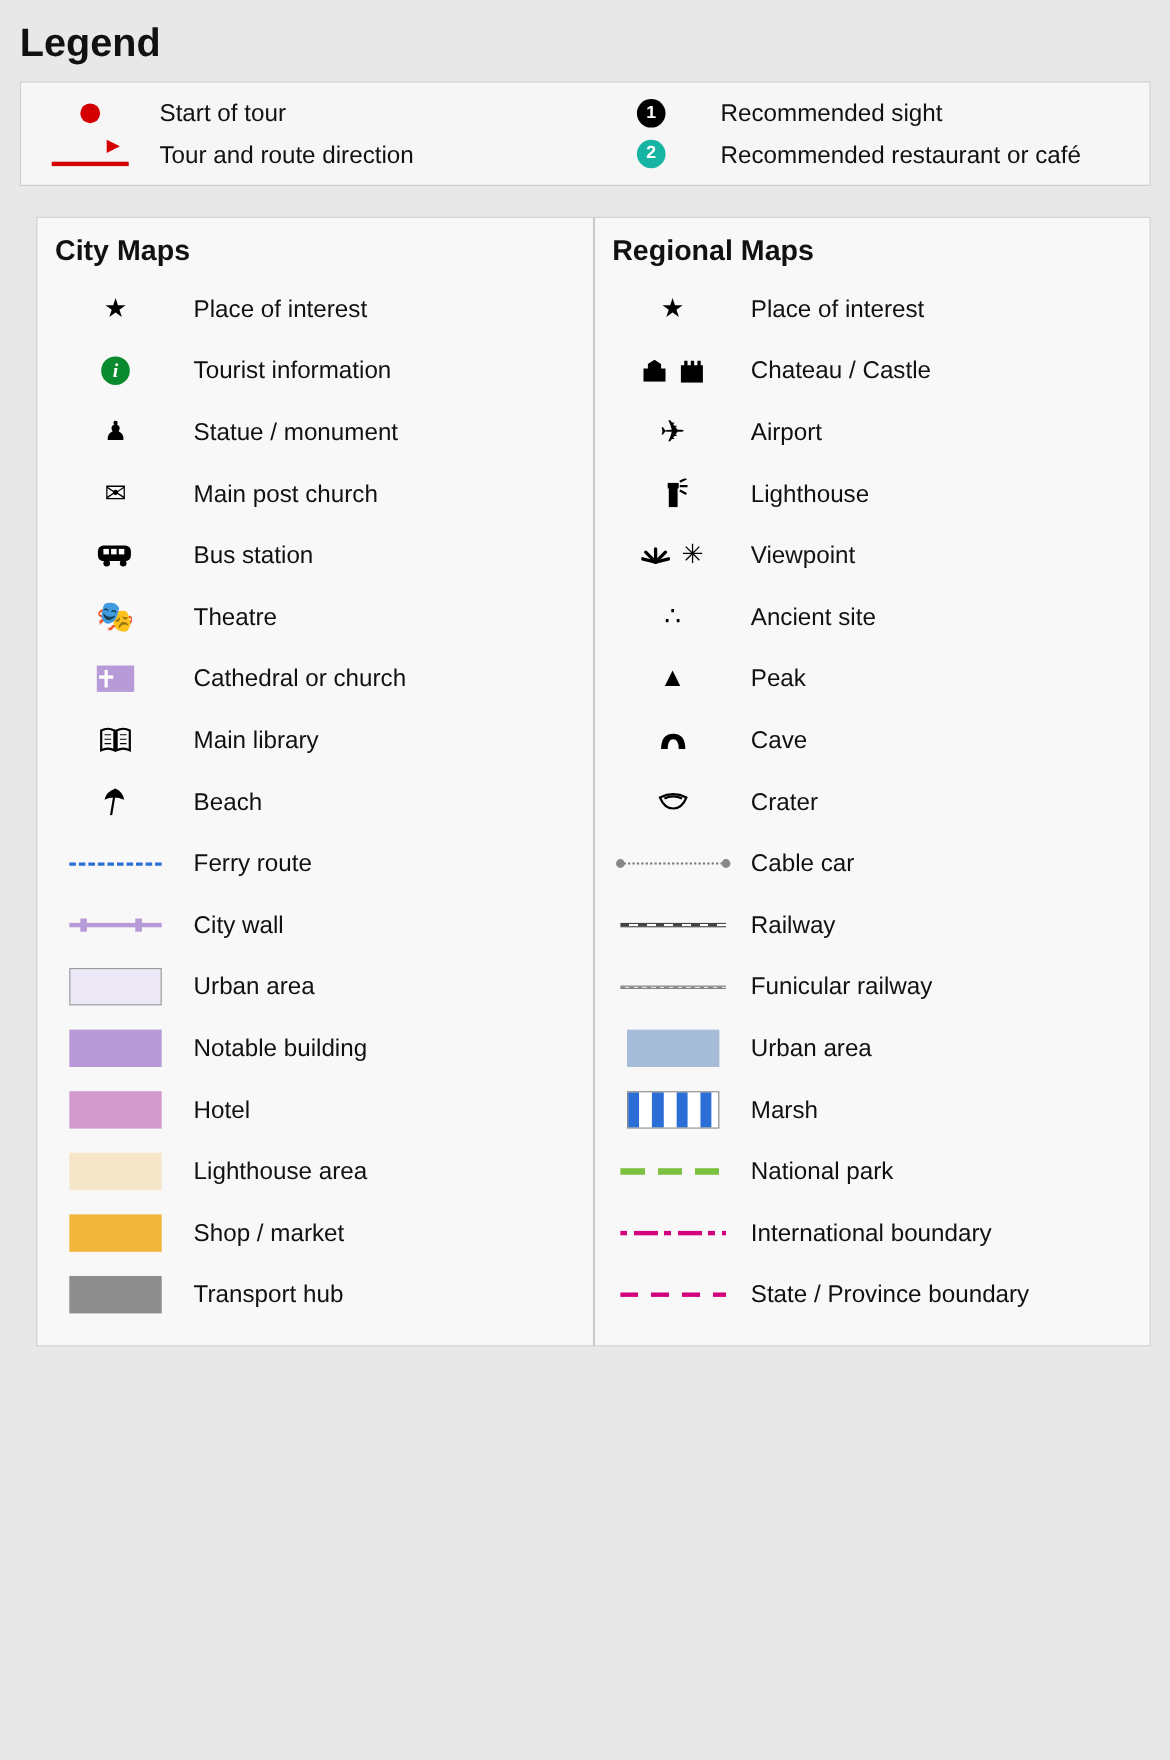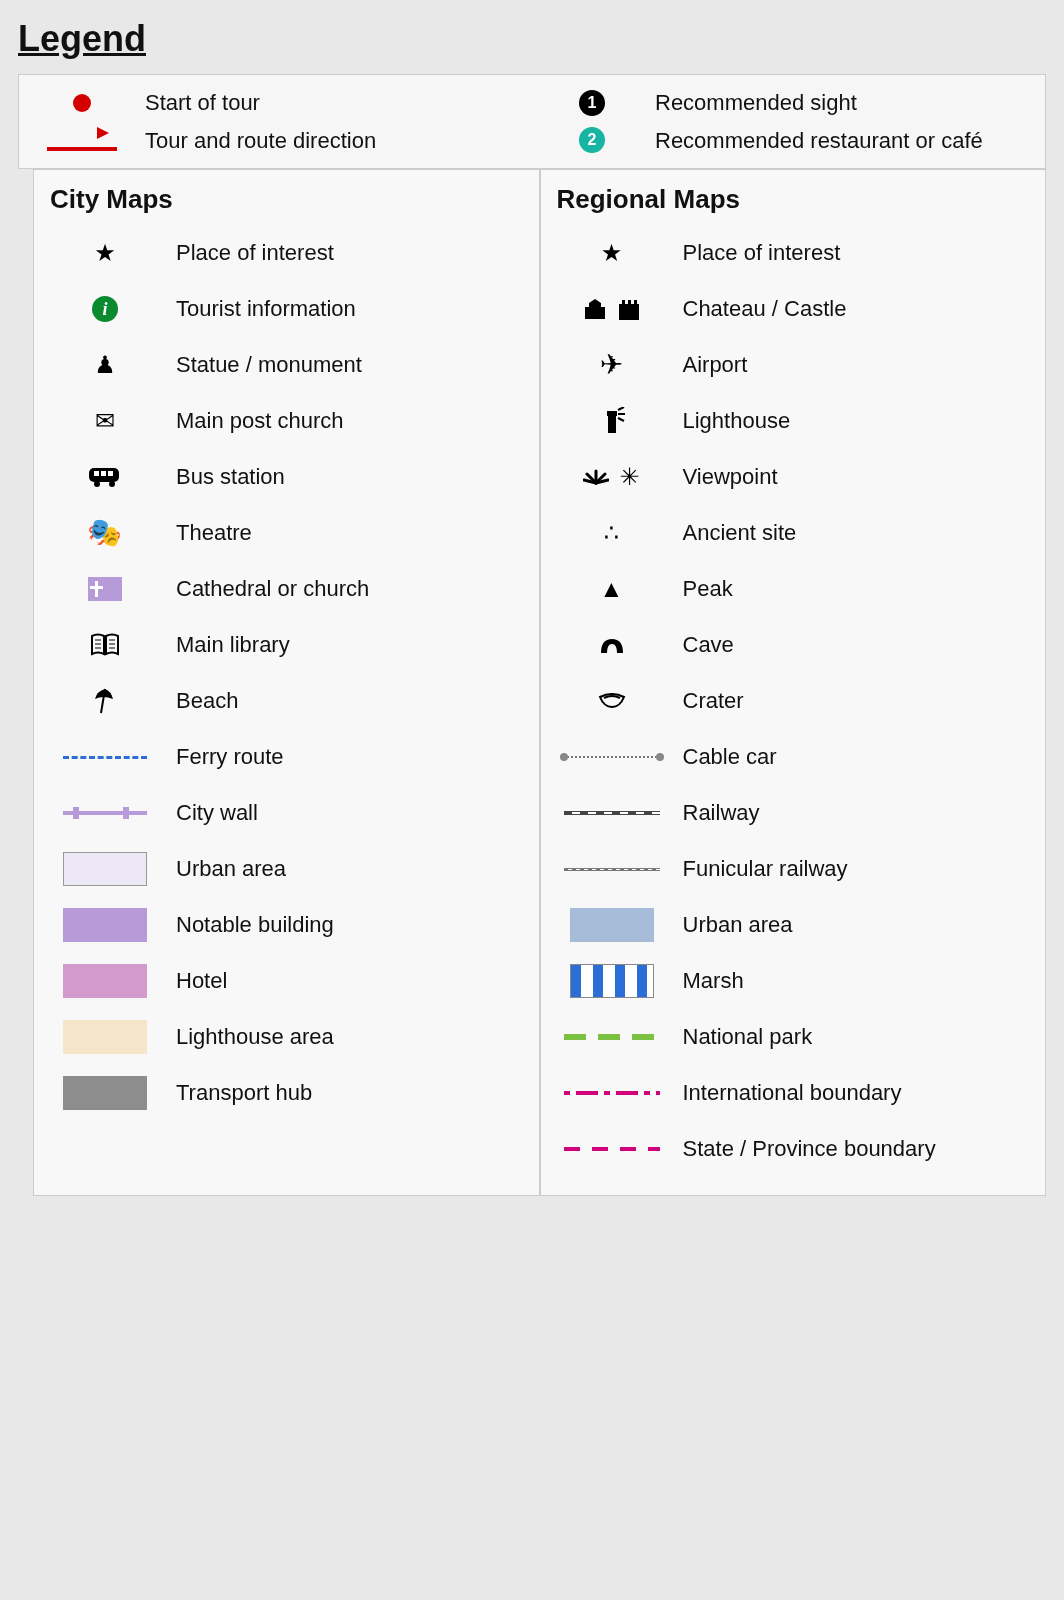--- a/index.html
+++ b/index.html
@@ -6,30 +6,29 @@
   body {
     background: #e8e8e8;
     font-family: -apple-system, BlinkMacSystemFont, "Segoe UI", Helvetica, Arial, sans-serif;
     padding: 18px;
     color: #111;
   }
   .legend-title {
     font-size: 36px;
     font-weight: 700;
     margin-bottom: 14px;
-    text-decoration: underline;
   }
   .top-panel {
     background: #f6f6f6;
     border: 1px solid #ccc;
     padding: 14px 18px;
     display: grid;
     grid-template-columns: 1fr 1fr;
     gap: 10px 30px;
-    margin-bottom: 0;
+    margin-bottom: 28px;
   }
   .top-item {
     display: flex;
     align-items: center;
     gap: 18px;
   }
   .top-icon {
     width: 90px;
     display: flex;
     justify-content: center;
@@ -300,20 +299,26 @@
       <div class="sym">
           <span class="swatch" style="background:#d39acd;border:none"></span>
         </div>
       <div class="lbl">Hotel</div>
     </div>
     <div class="row">
       <div class="sym">
           <span class="swatch" style="background:#f6e6c9;border:none"></span>
         </div>
       <div class="lbl">Lighthouse area</div>
+    </div>
+    <div class="row">
+      <div class="sym">
+          <span class="swatch" style="background:#f2b63a;border:none"></span>
+        </div>
+      <div class="lbl">Shop / market</div>
     </div>
     <div class="row">
       <div class="sym">
           <span class="swatch" style="background:#8d8d8d;border:none"></span>
         </div>
       <div class="lbl">Transport hub</div>
     </div>
   </div>
 
   <div class="col">

